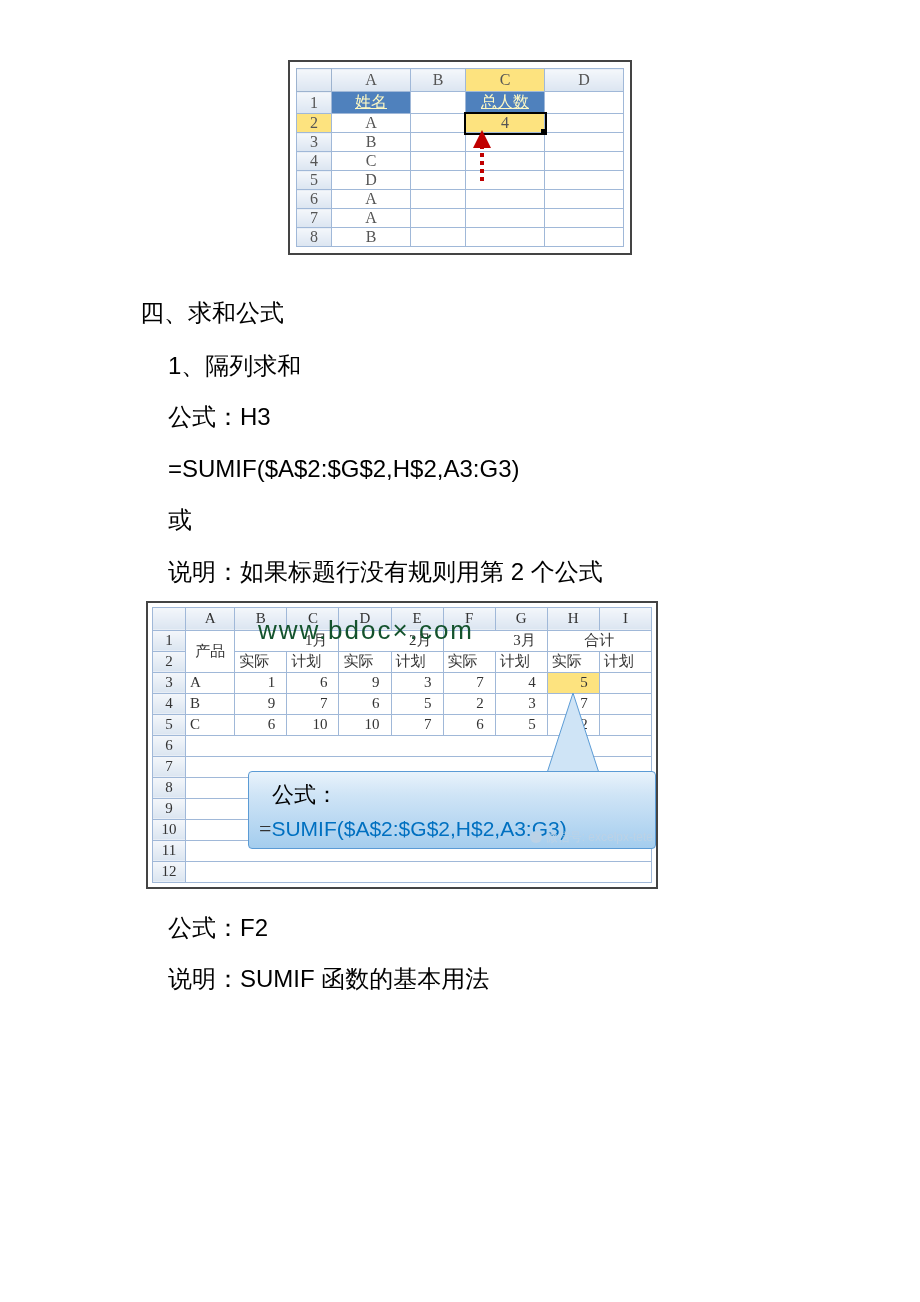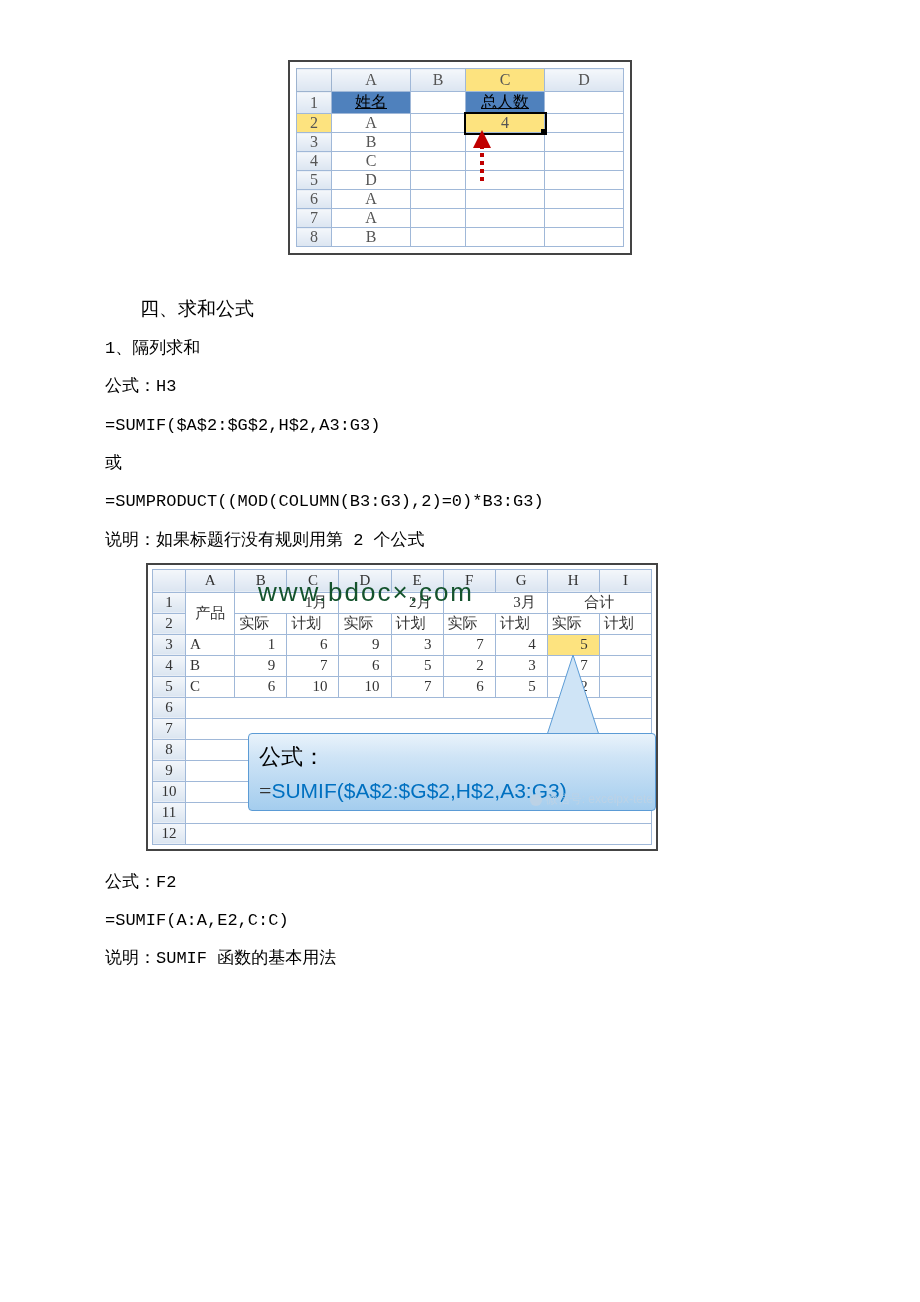--- a/index.html
+++ b/index.html
@@ -52,21 +52,21 @@
     background: linear-gradient(#f4f7fb, #dbe5f1);
     width: 34px;
     font-weight: normal;
   }
   .sheet1 .colA { width: 78px; }
   .sheet1 .colB { width: 54px; }
   .sheet1 .colC { width: 78px; }
   .sheet1 .colD { width: 78px; }
   .hdr-blue {
     background: #4f81bd !important;
-    color: #000000;
+    color: #fef9c3;
     text-decoration: underline;
   }
   .hl-yellow {
     background: #fde37f !important;
   }
   .sel-cell {
     outline: 2px solid #000;
     position: relative;
   }
   .sel-handle {
@@ -79,28 +79,28 @@
   }
   .arrow1 {
     position: absolute;
     left: 172px;
     top: 64px;
     pointer-events: none;
   }
 
   
   .textcol {
-    padding-left: 71px;
-    font-size: 17px;
+    padding-left: 120px;
+    font-size: 24px;
     line-height: 1.9;
-    font-family: Liberation Mono, monospace;
+    font-family: Liberation Sans, sans-serif;
   }
   .textcol-outer {
     padding-left: 140px;
-    font-size: 19px;
+    font-size: 24px;
     line-height: 1.9;
     font-family: "SimSun", serif;
   }
   .textcol p, .textcol-outer p {
     margin: 6px 0;
     text-indent: 2em;
   }
   .textcol p.noindent, .textcol-outer p.noindent { text-indent: 0; }
   .spacer { height: 30px; }
 
@@ -157,21 +157,21 @@
     top: 168px;
     width: 386px;
     background: linear-gradient(#e9f3fb 0%, #cfe4f6 30%, #a4cdee 100%);
     border: 1px solid #5b9bd5;
     border-radius: 4px;
     padding: 8px 10px 6px 10px;
     font-family: "SimSun", serif;
     font-size: 22px;
     box-shadow: 0 0 0 rgba(0,0,0,0);
   }
-  .callout .line1 { margin-bottom: 6px; }
+  .callout .line1 { margin-bottom: 6px; margin-left: 13px; }
   .callout .f-eq { color: #333; }
   .callout .f-fn { color: #0070c0; font-family: Arial, sans-serif; font-size: 21px;}
   .call-tail {
     position: absolute;
     left: 395px;
     top: 90px;
     pointer-events: none;
   }
   .wechat {
     position: absolute;
@@ -276,21 +276,20 @@
   <div class="spacer"></div>
 
   <div class="textcol-outer">
     <p class="noindent">四、求和公式</p>
   </div>
   <div class="textcol">
     <p>1、隔列求和</p>
     <p>公式：H3</p>
     <p>=SUMIF($A$2:$G$2,H$2,A3:G3)</p>
     <p>或</p>
-    <p>=SUMPRODUCT((MOD(COLUMN(B3:G3),2)=0)*B3:G3)</p>
     <p>说明：如果标题行没有规则用第 2 个公式</p>
   </div>
 
   <div class="wideframe">
     <span class="watermark">www.bdoc×.com</span>
     <table class="sheet2">
       <tbody>
           <tr>
         <td class="colhead" style="width:28px"></td>
         <td class="colhead">A</td>
@@ -401,17 +400,16 @@
       <div class="wechat">
         <span class="wechat-ico"></span><span>微信号: excelpx-tete</span>
       </div>
     </div>
   </div>
 
   <div style="height:10px"></div>
 
   <div class="textcol">
     <p>公式：F2</p>
-    <p>=SUMIF(A:A,E2,C:C)</p>
     <p>说明：SUMIF 函数的基本用法</p>
   </div>
 
 </div>
 
 </body></html>

